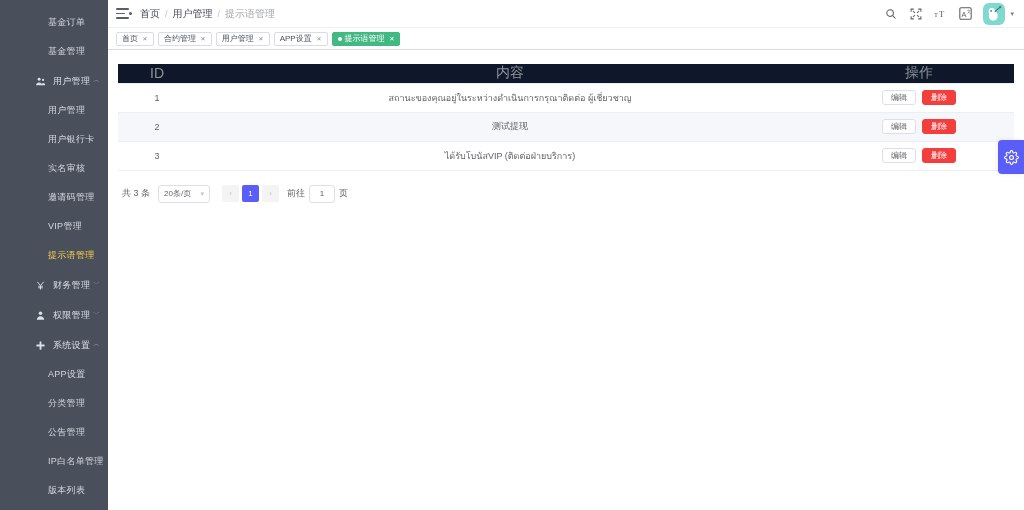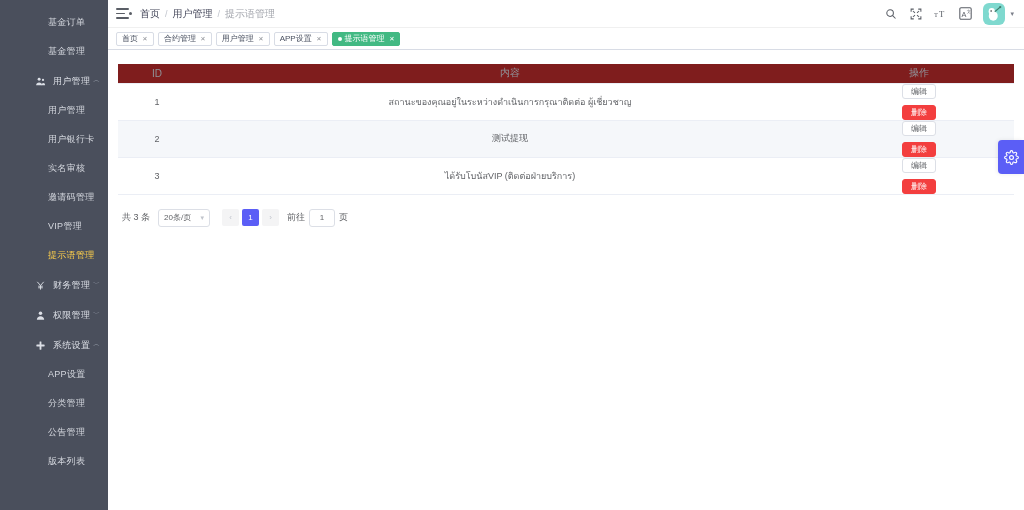--- a/index.html
+++ b/index.html
@@ -165,38 +165,38 @@
     border: 1px solid #5b5ef6;
     color: #fff; font-size: 9px;
     border-radius: 3px; cursor: pointer;
   }
 
   
   table.data-table { width: 100%; border-collapse: collapse; table-layout: fixed; }
   table.data-table th {
     font-weight: normal;
     color: #909399;
-    font-size: 10px;
+    font-size: 14px;
     height: 19px;
     border-bottom: 1px solid #ebeef5;
     text-align: center;
-    background: #7f1d1d;
+    background: #0f172a;
   }
   table.data-table td {
     height: 29px;
     font-size: 9px;
     color: #606266;
     border-bottom: 1px solid #ebeef5;
     text-align: center;
     vertical-align: middle;
   }
   table.data-table tbody tr.stripe td { background: #f5f7fa; }
   .col-id { width: 78px; }
   .col-op { width: 190px; }
-  .op-cell { display: flex; align-items: center; justify-content: center; gap: 6px; flex-direction: column; }
+  .op-cell { display: flex; align-items: center; justify-content: center; gap: 6px; }
   .btn-mini {
     height: 15px; padding: 0 8px;
     display: inline-flex; align-items: center; justify-content: center;
     font-size: 8px; border-radius: 3px; cursor: pointer;
     border: 1px solid #dcdfe6; background: #fff; color: #606266;
     white-space: nowrap;
   }
   .btn-mini.danger { background: #f33e3e; border-color: #f33e3e; color: #fff; }
 
   
@@ -329,20 +329,23 @@
           <span class="mg-arrow">︿</span>
         </div>
         <div class="menu-item">
           <span>APP设置</span>
         </div>
         <div class="menu-item">
           <span>分类管理</span>
         </div>
         <div class="menu-item">
           <span>公告管理</span>
+        </div>
+        <div class="menu-item">
+          <span>IP白名单管理</span>
         </div>
         <div class="menu-item">
           <span>版本列表</span>
         </div>
       </nav>
   </aside>
 
   <section id="main">
 
     <header id="navbar">

